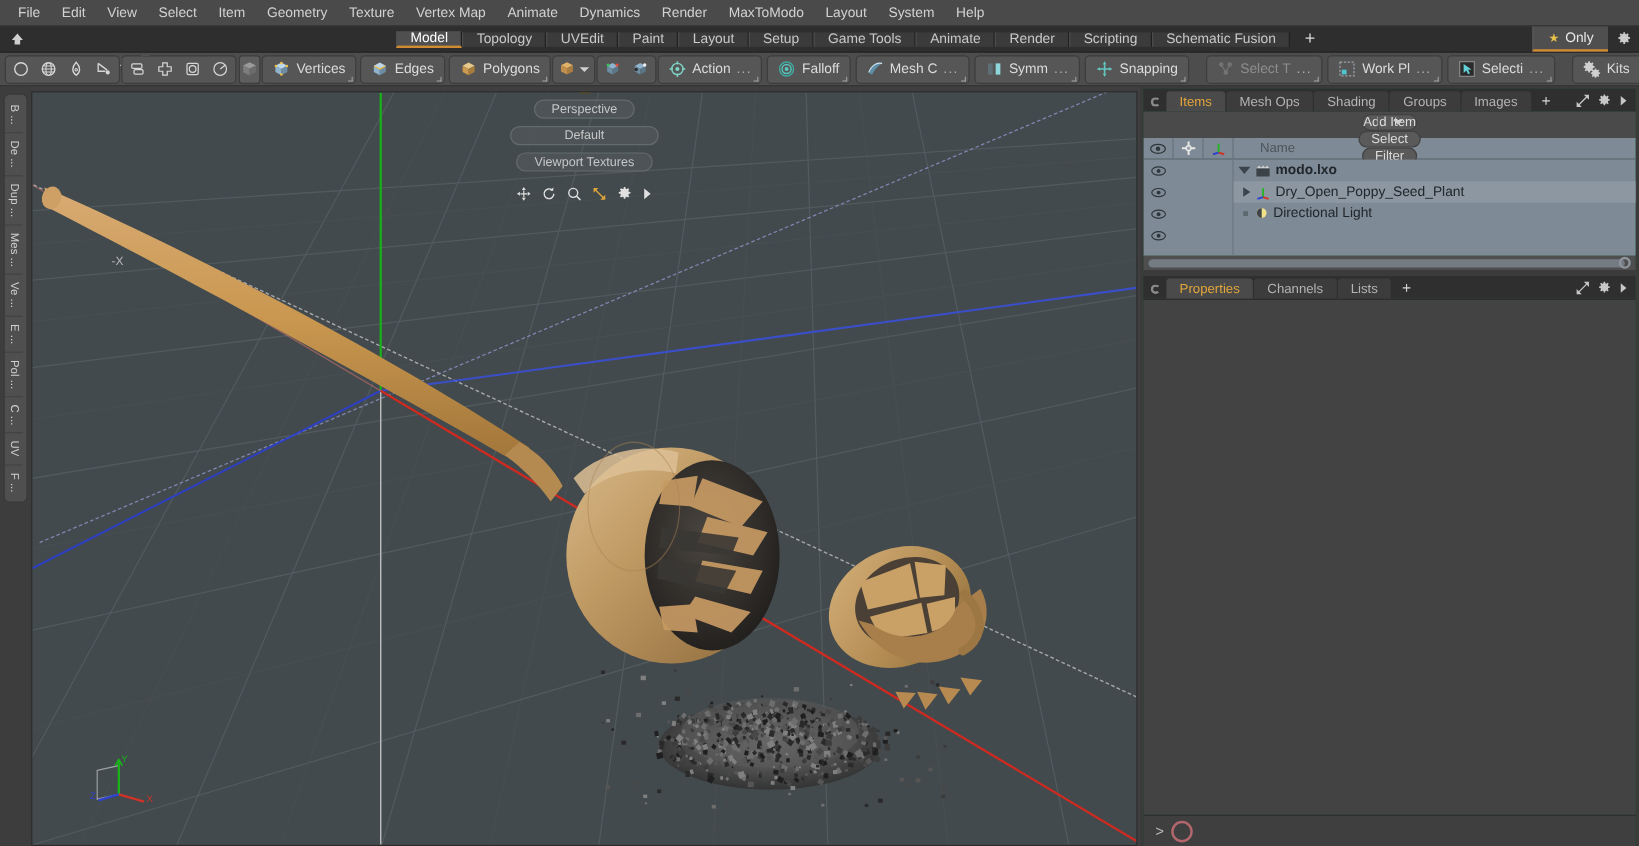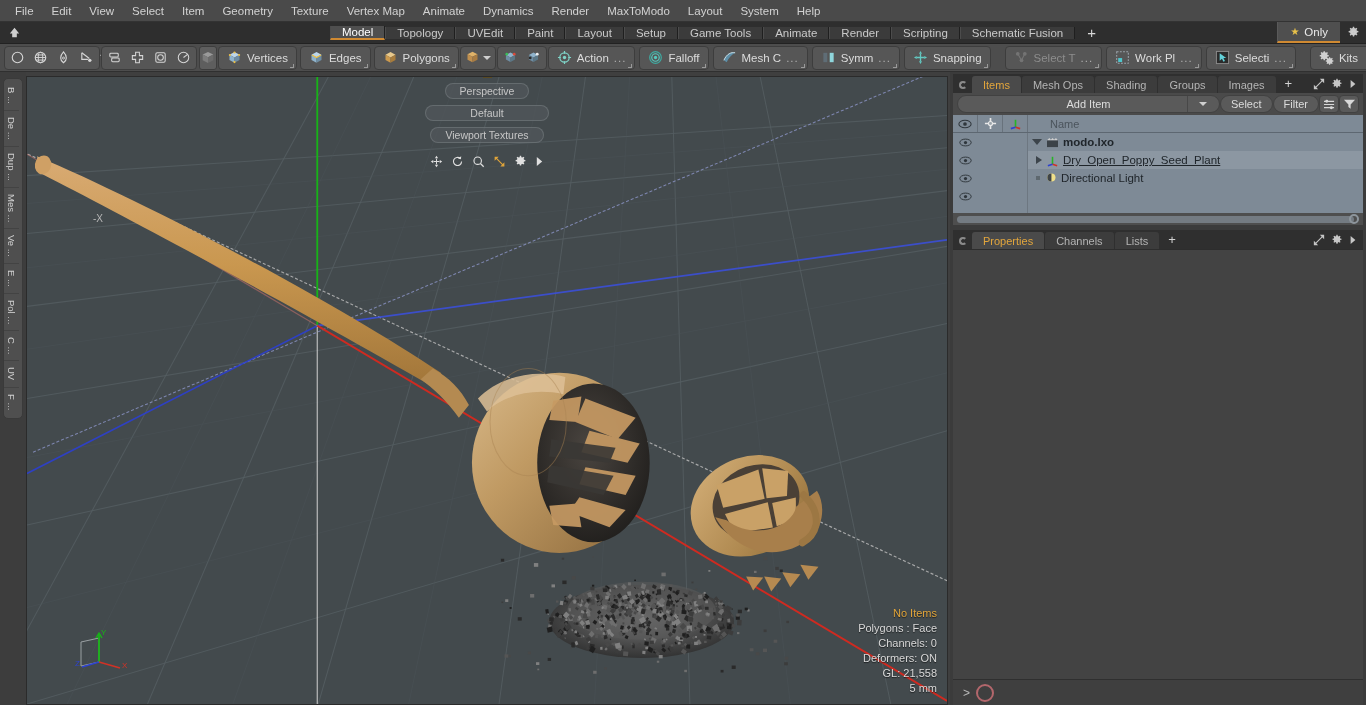--- a/index.html
+++ b/index.html
@@ -143,21 +143,21 @@
   .pdot { width: 8px; height: 8px; border-radius: 50%; border: 2px solid #8a8a8a; border-right-color: transparent; margin: 0 4px 4px 2px; }
   .ptab {
     font-size: 11px; color: #b4b4b4; padding: 3px 11px 2px 11px;
     background: #3c3c3c; border-radius: 3px 3px 0 0;
   }
   .ptab.active { background: #4a4a4a; color: #e3a63c; }
   .ptab.plus { background: transparent; color: #d4d4d4; font-size: 13px; padding: 1px 8px 2px 8px; }
   .ptabspacer { flex: 1; }
   .pticons { display: flex; align-items: center; gap: 6px; padding: 0 6px 3px 0; color: #c6c6c6; }
 
-  .itemtoolrow { height: 22px; display: flex; align-items: center; gap: 0; padding: 2px 4px; background: #4a4a4a; }
+  .itemtoolrow { height: 22px; display: flex; align-items: center; gap: 0; padding: 2px 4px; background: #4a4a4a; flex-direction: column; }
   .additem {
     flex: 1; height: 18px; display: flex; align-items: center; justify-content: center;
     background: #5a5a5a; border: 1px solid #414141; border-radius: 9px;
     font-size: 11px; color: #dddddd; position: relative;
   }
   .additem .dd {
     position: absolute; right: 0; top: 0; bottom: 0; width: 32px;
     display: flex; align-items: center; justify-content: center;
     border-left: 1px solid #484848;
   }
@@ -175,21 +175,21 @@
   }
   .th-cell { display: flex; align-items: center; justify-content: center; border-right: 1px solid #68727c; width: 25px; }
   .th-name { flex: 1; display: flex; align-items: center; padding-left: 22px; font-size: 11px; color: #4b545c; }
 
   .treebody { background: #7e8a96; height: 80px; position: relative; display: flex; }
   .tb-gutter { width: 75px; border-right: 1px solid #6d7781; }
   .gutrow { height: 18px; display: flex; align-items: center; }
   .gutrow .eye { width: 25px; display: flex; align-items: center; justify-content: center; }
   .tb-rows { flex: 1; }
   .trow { height: 18px; display: flex; align-items: center; font-size: 11.5px; color: #20262b; gap: 4px; padding-left: 4px; }
-  .trow.sel { background: #8c97a2; text-decoration: underline; }
+  .trow.sel { background: #8c97a2; }
   .tri-dn { width: 0; height: 0; border-left: 5px solid transparent; border-right: 5px solid transparent; border-top: 6px solid #3c444b; }
   .tri-rt { width: 0; height: 0; border-top: 4px solid transparent; border-bottom: 4px solid transparent; border-left: 6px solid #3c444b; }
   .dotmark { width: 4px; height: 4px; background: #5e686f; }
   .indent1 { padding-left: 8px; }
   .bold { font-weight: bold; }
 
   .treescroll { height: 12px; background: #4e4e4e; display: flex; align-items: center; padding: 0 4px; }
   .treescroll .bar { flex: 1; height: 7px; background: #747b82; border-radius: 4px; }
   .treescroll .knob { width: 10px; height: 10px; border-radius: 50%; border: 2px solid #8d959c; margin-left: -5px; }
 
@@ -1287,28 +1287,20 @@
             <line x1="26" y1="38" x2="26" y2="10" stroke="#18b418" stroke-width="1.8"></line>
             <path d="M23 14 L26 9 L29 14" fill="none" stroke="#18b418" stroke-width="1.4"></path>
             <line x1="26" y1="38" x2="47" y2="44" stroke="#d03226" stroke-width="1.8"></line>
             <line x1="26" y1="38" x2="9" y2="43" stroke="#2d42cf" stroke-width="1.8"></line>
             <text x="28" y="11" font-size="8" fill="#18b418" font-family="Liberation Sans, sans-serif">Y</text>
             <text x="49" y="44" font-size="8" fill="#d03226" font-family="Liberation Sans, sans-serif">X</text>
             <text x="2" y="42" font-size="8" fill="#2d42cf" font-family="Liberation Sans, sans-serif">Z</text>
           </svg>
         </div>
 
-        <div class="vp-info">
-          <div class="hi">No Items</div>
-          <div>Polygons : Face</div>
-          <div>Channels: 0</div>
-          <div>Deformers: ON</div>
-          <div>GL: 21,558</div>
-          <div>5 mm</div>
-        </div>
       </div>
 
     </div>
 
     <div class="rightpanel">
 
       <div class="panel">
         <div class="ptabrow">
           <div class="pdot"></div>
           <div id="items-tabs" style="display:flex;gap:1px;align-items:flex-end;">

